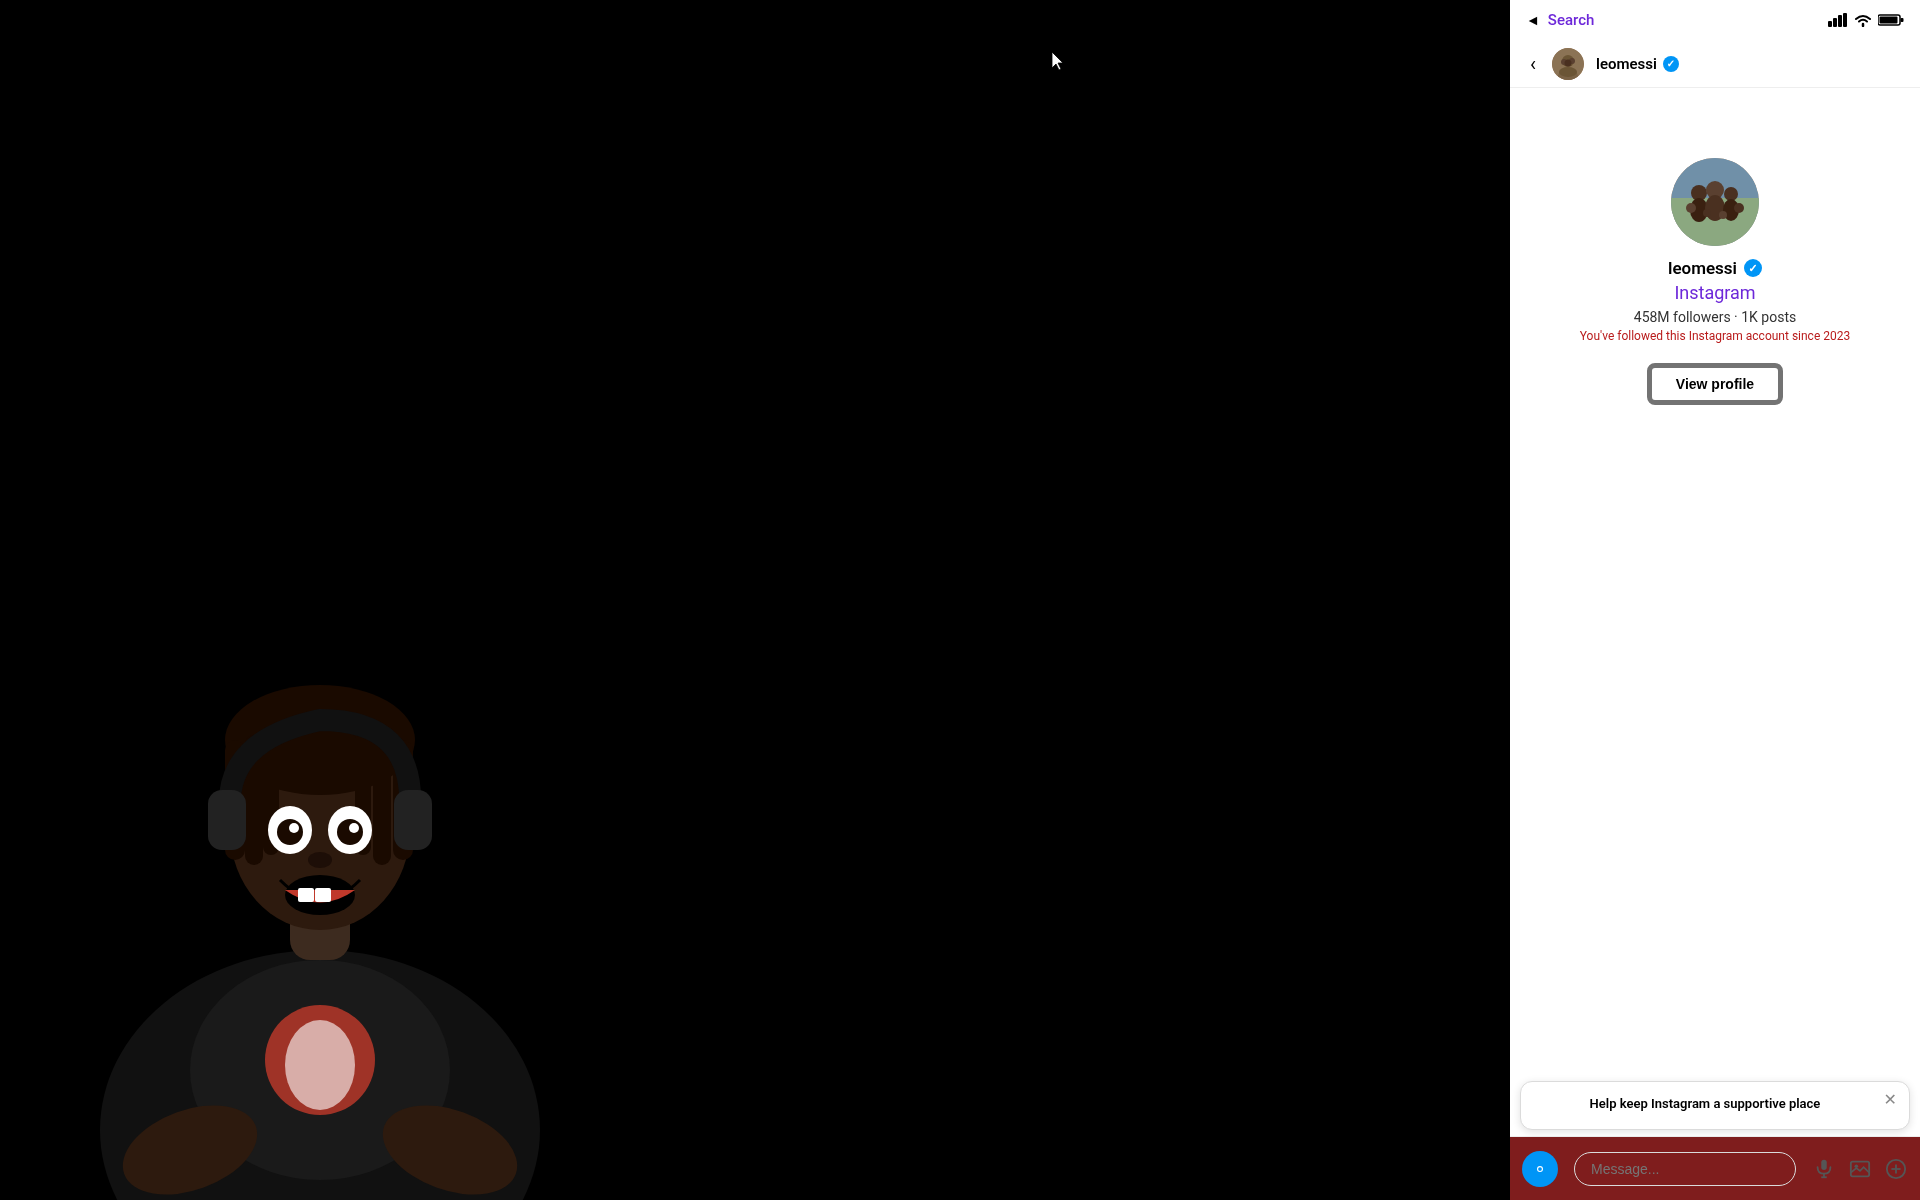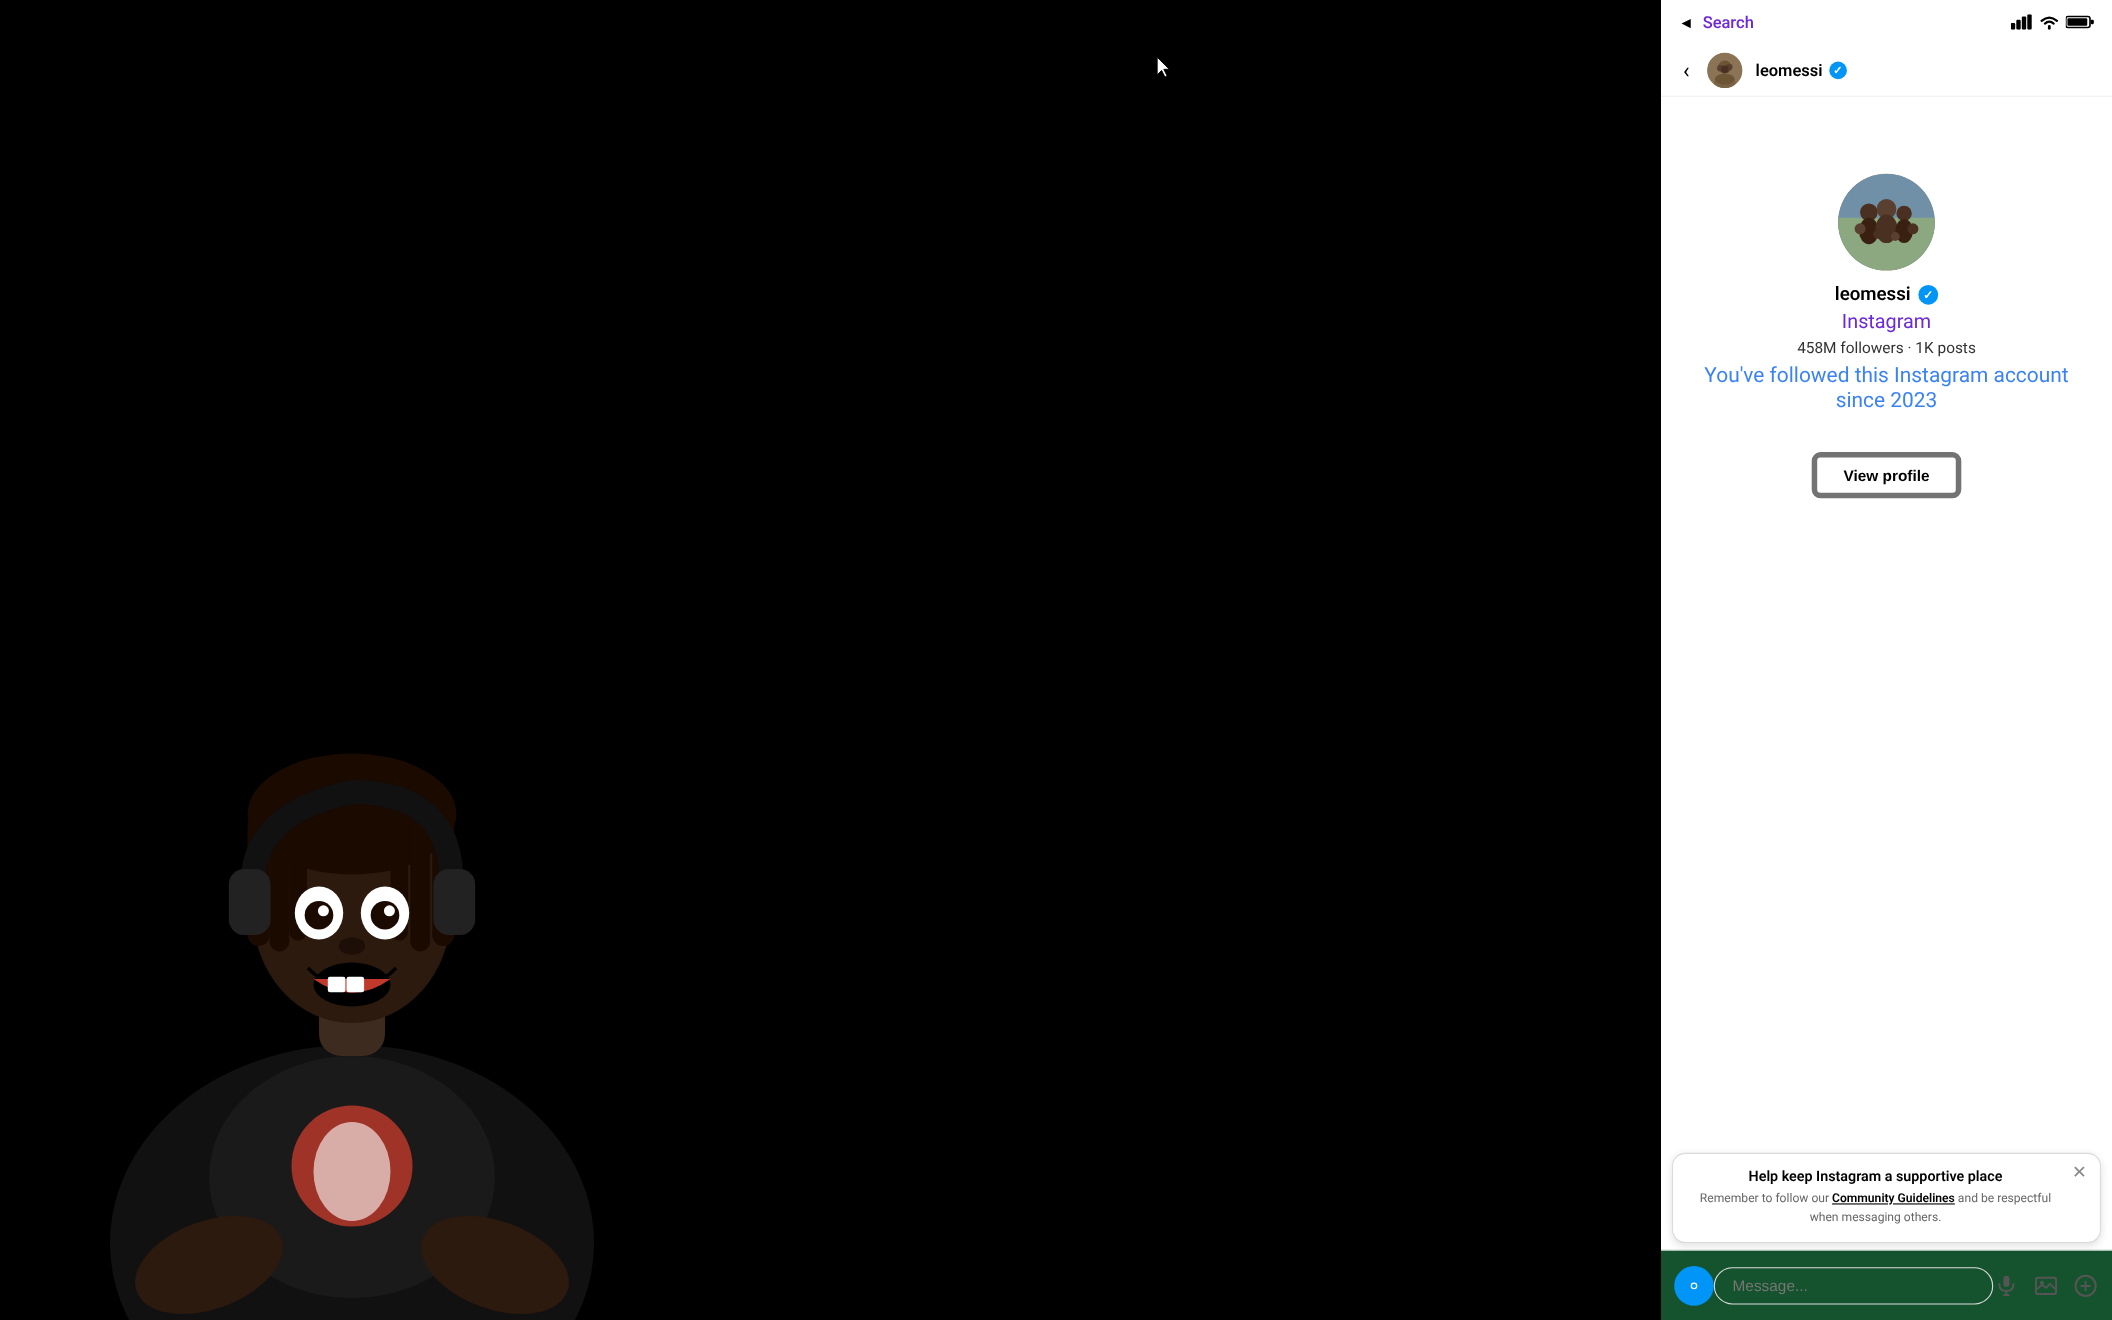--- a/index.html
+++ b/index.html
@@ -169,23 +169,23 @@
       margin-bottom: 6px;
     }
 
     .profile-stats {
       font-size: 14px;
       color: #333;
       margin-bottom: 4px;
     }
 
     .profile-follow-info {
-      font-size: 19px;
-      color: #3b82f6;
-      margin-bottom: 36px;
+      font-size: 12px;
+      color: #b91c1c;
+      margin-bottom: 20px;
       text-align: center;
     }
 
     .view-profile-btn {
       border: 5px solid #737373;
       background: #fff;
       border-radius: 8px;
       padding: 8px 24px;
       font-size: 14px;
       font-weight: 600;
@@ -250,26 +250,26 @@
     }
 
     .guidelines-text strong {
       color: #000;
       font-weight: 600;
     }
 
     
     .message-bar {
       height: 64px;
-      background: #14532d;
+      background: #7f1d1d;
       border-top: 1px solid #eee;
       display: flex;
       align-items: center;
       padding: 0 12px;
-      gap: 0;
+      gap: 16px;
       flex-shrink: 0;
     }
 
     .message-camera-btn {
       width: 36px;
       height: 36px;
       border-radius: 50%;
       background: #0095f6;
       display: flex;
       align-items: center;
@@ -471,25 +471,20 @@
       <div class="profile-follow-info">You've followed this Instagram account since 2023</div>
 
       <button class="view-profile-btn">View profile</button>
 
     </div>
   </div>
 
   <div class="guidelines-banner">
     <button class="guidelines-close">✕</button>
     <div class="guidelines-title">Help keep Instagram a supportive place</div>
-    <div class="guidelines-text">
-      <span>Remember to follow our</span>
-      <strong> <a href="#" style="color:#000;">Community Guidelines</a> </strong>
-      <span>and be respectful when messaging others.</span>
-    </div>
   </div>
 
   <div class="message-bar">
     <div class="message-camera-btn">
       <svg width="18" height="18" viewBox="0 0 24 24" fill="none">
         <circle cx="12" cy="12" r="10" fill="#0095f6"></circle>
         <circle cx="12" cy="12" r="4" fill="#fff"></circle>
         <circle cx="12" cy="12" r="2.5" fill="#0095f6"></circle>
       </svg>
     </div>

